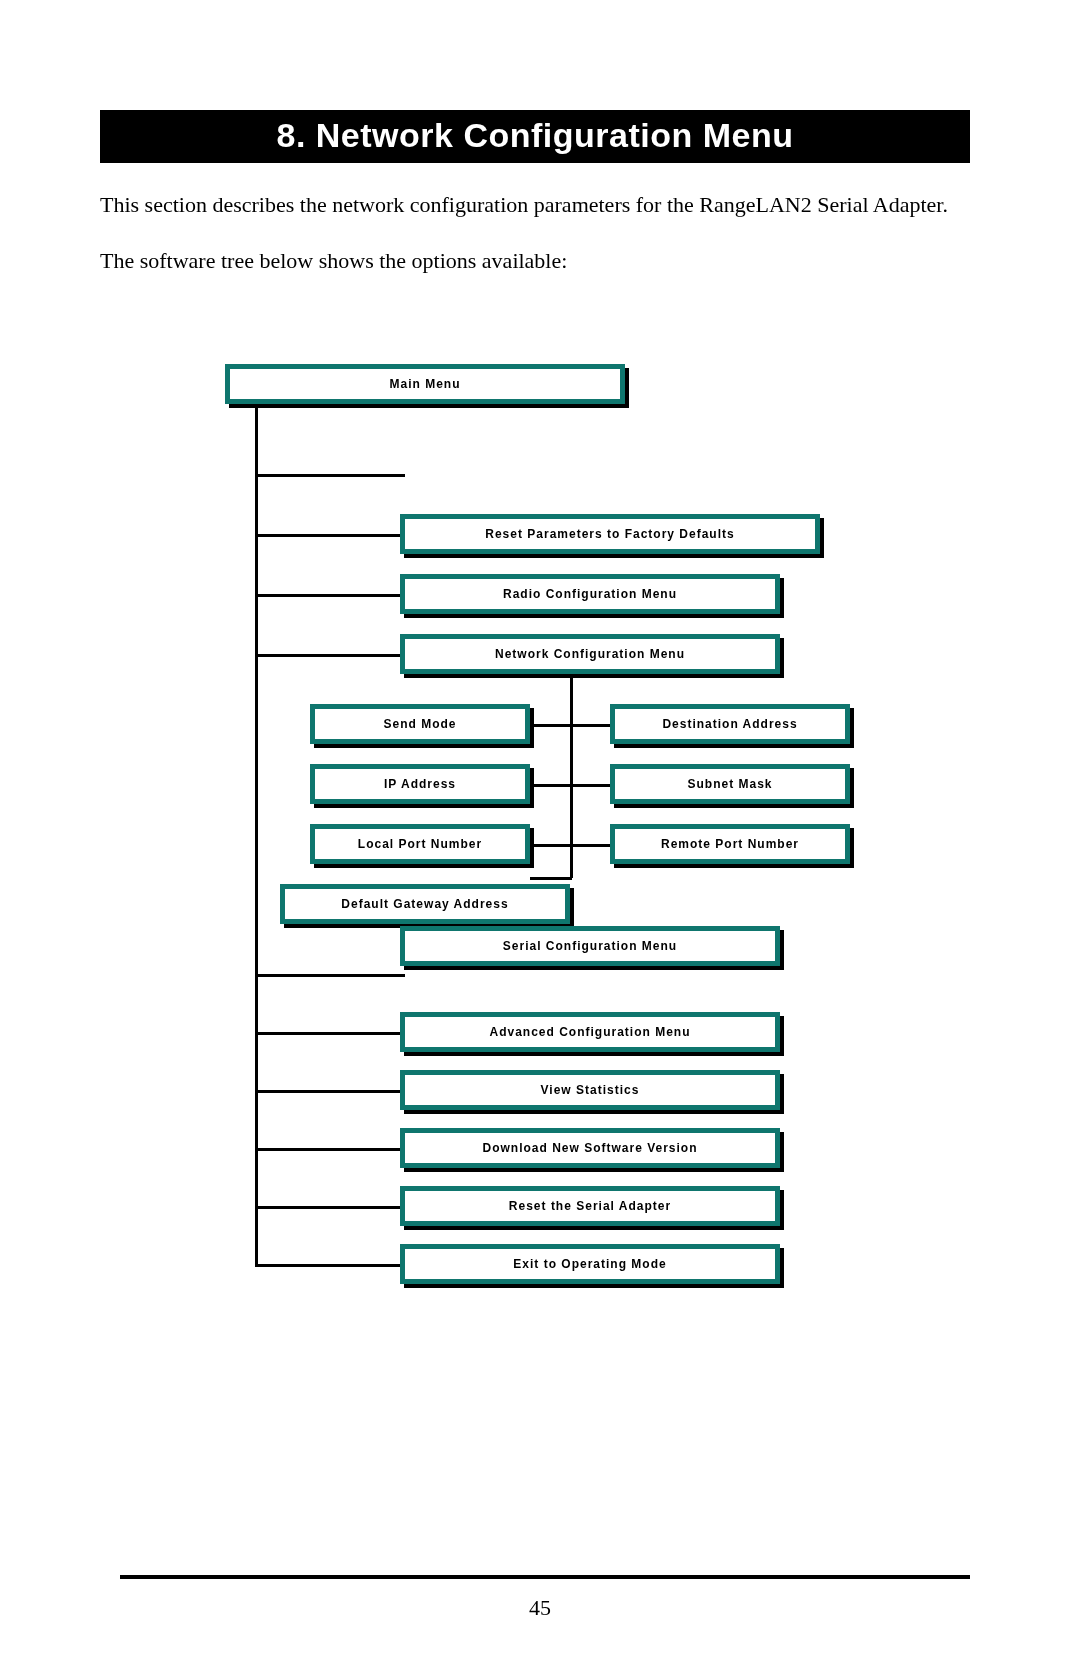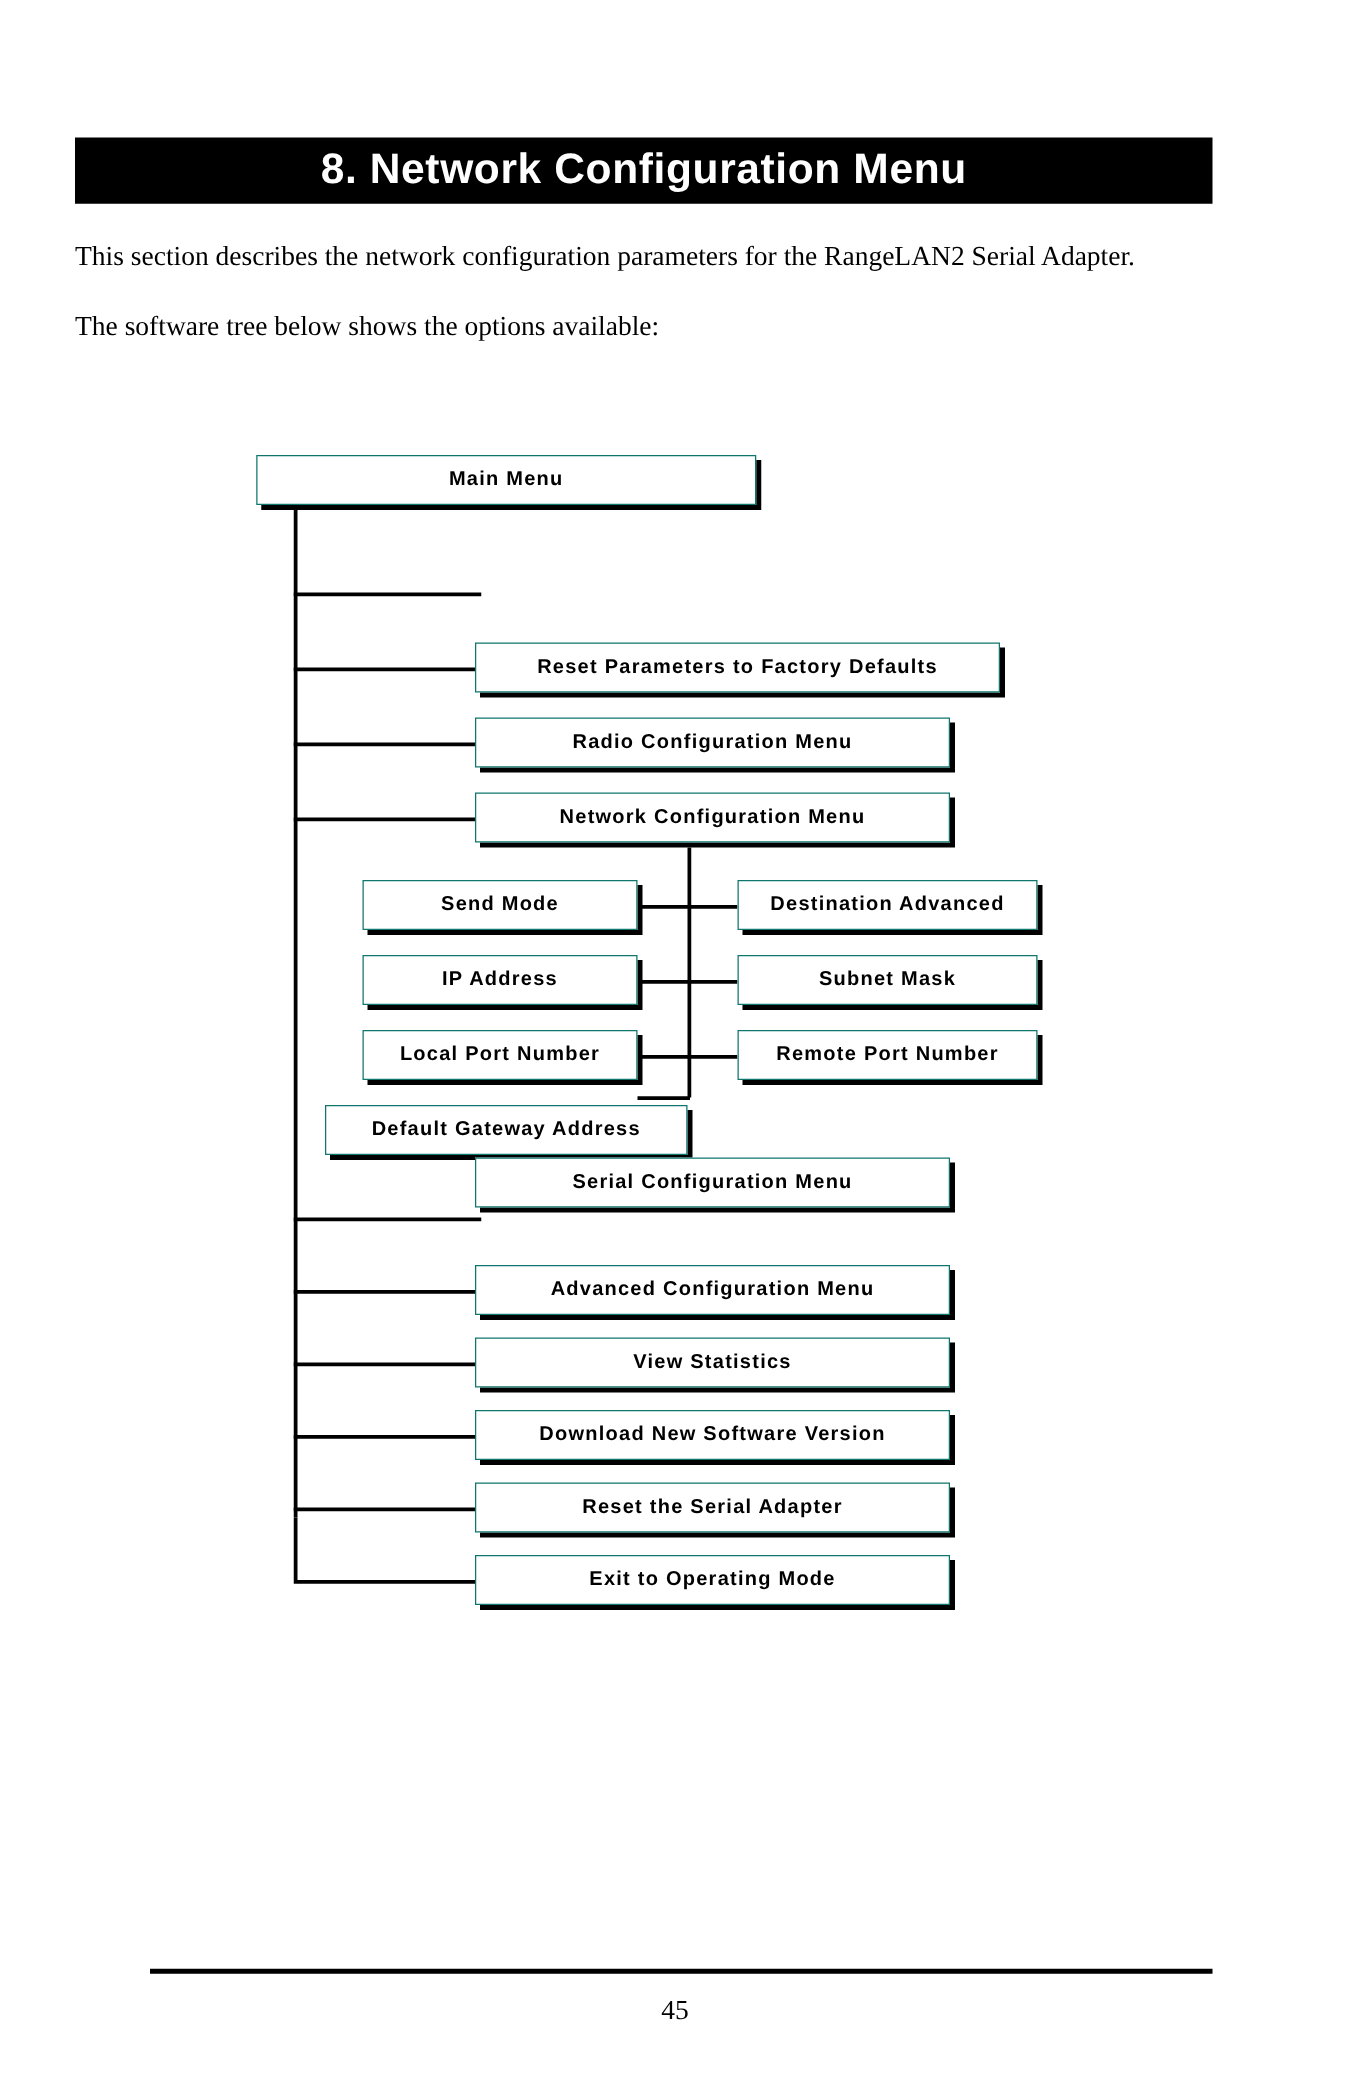--- a/index.html
+++ b/index.html
@@ -5,21 +5,21 @@
   body {
     margin: 0;
     padding: 0;
     background: #fff;
     font-family: "Times New Roman", Times, serif;
     width: 1080px;
     height: 1669px;
     position: relative;
   }
   .page {
-    padding: 110px 110px 0 60px;
+    padding: 110px 110px 0 100px;
     box-sizing: border-box;
   }
   .title-bar {
     background: #000;
     color: #fff;
     font-family: Arial, Helvetica, sans-serif;
     font-weight: bold;
     font-size: 34px;
     text-align: center;
     padding: 6px 0 8px 0;
@@ -34,24 +34,24 @@
   .diagram {
     position: relative;
     margin: 90px auto 0 auto;
     width: 640px;
     height: 870px;
     font-family: Arial, Helvetica, sans-serif;
   }
   .node {
     position: absolute;
     background: #fff;
-    border: 1px solid #0f766e;
+    border: 5px solid #0f766e;
     box-shadow: 4px 4px 0 #000;
     font-weight: bold;
-    font-size: 16px;
+    font-size: 12px;
     letter-spacing: 1px;
     display: flex;
     align-items: center;
     justify-content: center;
     text-align: center;
     box-sizing: border-box;
     padding: 4px 8px;
   }
   .line {
     position: absolute;
@@ -95,21 +95,21 @@
     <div class="line" style="left:40px; top:230px; width:150px; height:3px;"></div>
     <div class="node" style="left:185px; top:210px; width:380px; height:40px;">Radio Configuration Menu</div>
 
     <div class="line" style="left:40px; top:290px; width:150px; height:3px;"></div>
     <div class="node" style="left:185px; top:270px; width:380px; height:40px;">Network Configuration Menu</div>
 
     <div class="line" style="left:355px; top:314px; width:3px; height:200px;"></div>
 
     <div class="line" style="left:315px; top:360px; width:80px; height:3px;"></div>
     <div class="node" style="left:95px; top:340px; width:220px; height:40px;">Send Mode</div>
-    <div class="node" style="left:395px; top:340px; width:240px; height:40px;">Destination Advanced</div>
+    <div class="node" style="left:395px; top:340px; width:240px; height:40px;">Destination Address</div>
 
     <div class="line" style="left:315px; top:420px; width:80px; height:3px;"></div>
     <div class="node" style="left:395px; top:400px; width:240px; height:40px;">Subnet Mask</div>
     <div class="node" style="left:95px; top:400px; width:220px; height:40px;">IP Address</div>
 
     <div class="line" style="left:315px; top:480px; width:80px; height:3px;"></div>
     <div class="node" style="left:395px; top:460px; width:240px; height:40px;">Remote Port Number</div>
     <div class="node" style="left:95px; top:460px; width:220px; height:40px;">Local Port Number</div>
 
     <div class="line" style="left:315px; top:513px; width:42px; height:3px;"></div>

